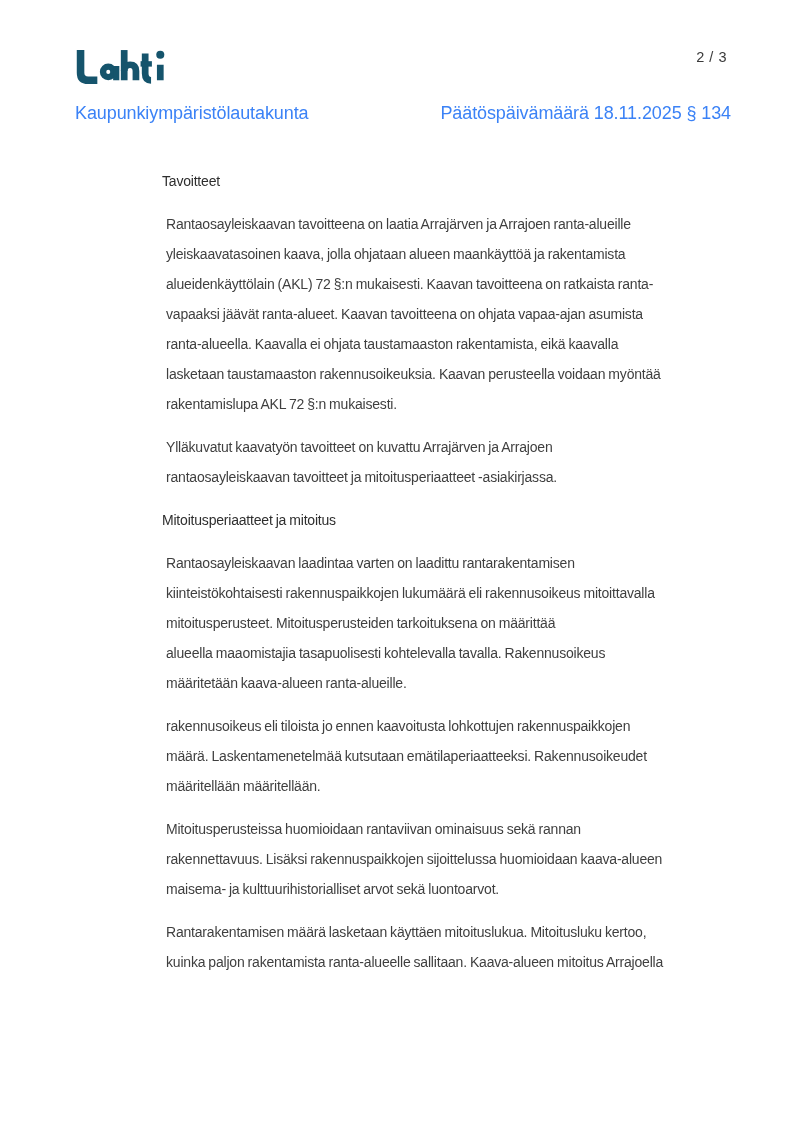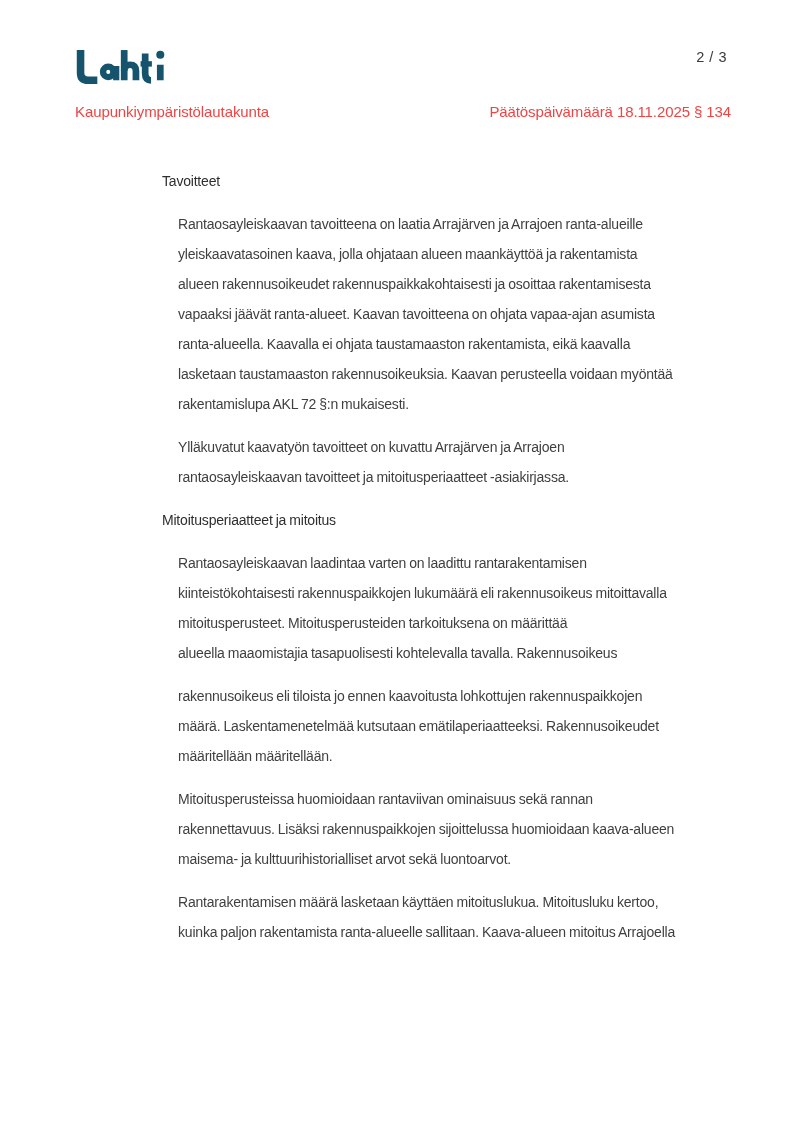--- a/index.html
+++ b/index.html
@@ -25,41 +25,41 @@
     top: 49px; right: 66px;
     font-size: 14.5px;
     color: #3a3a3a;
     letter-spacing: 0.5px;
   }
   .header-row {
     position: absolute;
     left: 75px; right: 62px; top: 103px;
     display: flex;
     justify-content: space-between;
-    font-size: 15px;
-    color: #ef4444;
+    font-size: 18px;
+    color: #3b82f6;
     letter-spacing: -0.1px;
   }
   .content {
     position: absolute;
     left: 162px; top: 166px;
     width: 585px;
     font-size: 14px;
     letter-spacing: -0.2px;
     word-spacing: -0.6px;
   }
   .heading {
     font-weight: 400;
     color: #2e2e2e;
     line-height: 30px;
     margin: 0 0 13px 0;
     white-space: nowrap;
   }
   .paragraph {
-    margin: 0 0 13px 16px;
+    margin: 0 0 13px 4px;
   }
   .line {
     line-height: 30px;
     white-space: nowrap;
     color: #3f3f3f;
   }
 </style>
 </head>
 <body>
 
@@ -89,36 +89,37 @@
   <div class="header-row">
     <span>Kaupunkiympäristölautakunta</span>
     <span>Päätöspäivämäärä 18.11.2025 § 134</span>
   </div>
 
   <div class="content" id="sections">
       <div class="heading">Tavoitteet</div>
       <div class="paragraph">
         <div class="line">Rantaosayleiskaavan tavoitteena on laatia Arrajärven ja Arrajoen ranta-alueille</div>
         <div class="line">yleiskaavatasoinen kaava, jolla ohjataan alueen maankäyttöä ja rakentamista</div>
-        <div class="line">alueen rakennusoikeudet rakennuspaikkakohtaisesti ja osoittaa rakentamisesta</div>
+        <div class="line">alueidenkäyttölain (AKL) 72 §:n mukaisesti. Kaavan tavoitteena on ratkaista ranta-</div>
         <div class="line">vapaaksi jäävät ranta-alueet. Kaavan tavoitteena on ohjata vapaa-ajan asumista</div>
         <div class="line">ranta-alueella. Kaavalla ei ohjata taustamaaston rakentamista, eikä kaavalla</div>
         <div class="line">lasketaan taustamaaston rakennusoikeuksia. Kaavan perusteella voidaan myöntää</div>
         <div class="line">rakentamislupa AKL 72 §:n mukaisesti.</div>
       </div>
       <div class="paragraph">
         <div class="line">Ylläkuvatut kaavatyön tavoitteet on kuvattu Arrajärven ja Arrajoen</div>
         <div class="line">rantaosayleiskaavan tavoitteet ja mitoitusperiaatteet -asiakirjassa.</div>
       </div>
       <div class="heading">Mitoitusperiaatteet ja mitoitus</div>
       <div class="paragraph">
         <div class="line">Rantaosayleiskaavan laadintaa varten on laadittu rantarakentamisen</div>
         <div class="line">kiinteistökohtaisesti rakennuspaikkojen lukumäärä eli rakennusoikeus mitoittavalla</div>
         <div class="line">mitoitusperusteet. Mitoitusperusteiden tarkoituksena on määrittää</div>
         <div class="line">alueella maaomistajia tasapuolisesti kohtelevalla tavalla. Rakennusoikeus</div>
+        <div class="line">määritetään kaava-alueen ranta-alueille.</div>
       </div>
       <div class="paragraph">
         <div class="line">rakennusoikeus eli tiloista jo ennen kaavoitusta lohkottujen rakennuspaikkojen</div>
         <div class="line">määrä. Laskentamenetelmää kutsutaan emätilaperiaatteeksi. Rakennusoikeudet</div>
         <div class="line">määritellään määritellään.</div>
       </div>
       <div class="paragraph">
         <div class="line">Mitoitusperusteissa huomioidaan rantaviivan ominaisuus sekä rannan</div>
         <div class="line">rakennettavuus. Lisäksi rakennuspaikkojen sijoittelussa huomioidaan kaava-alueen</div>
         <div class="line">maisema- ja kulttuurihistorialliset arvot sekä luontoarvot.</div>

